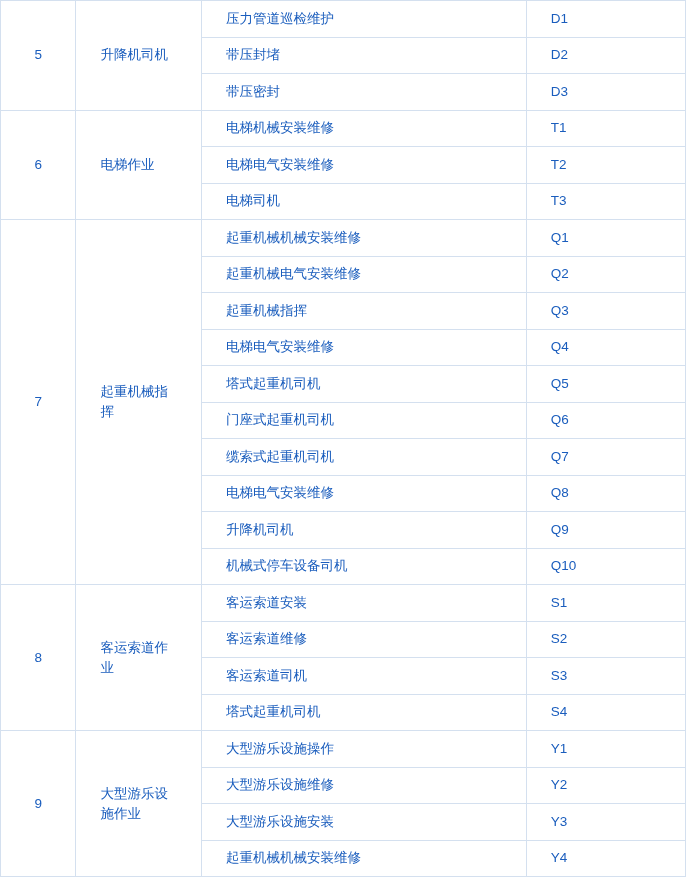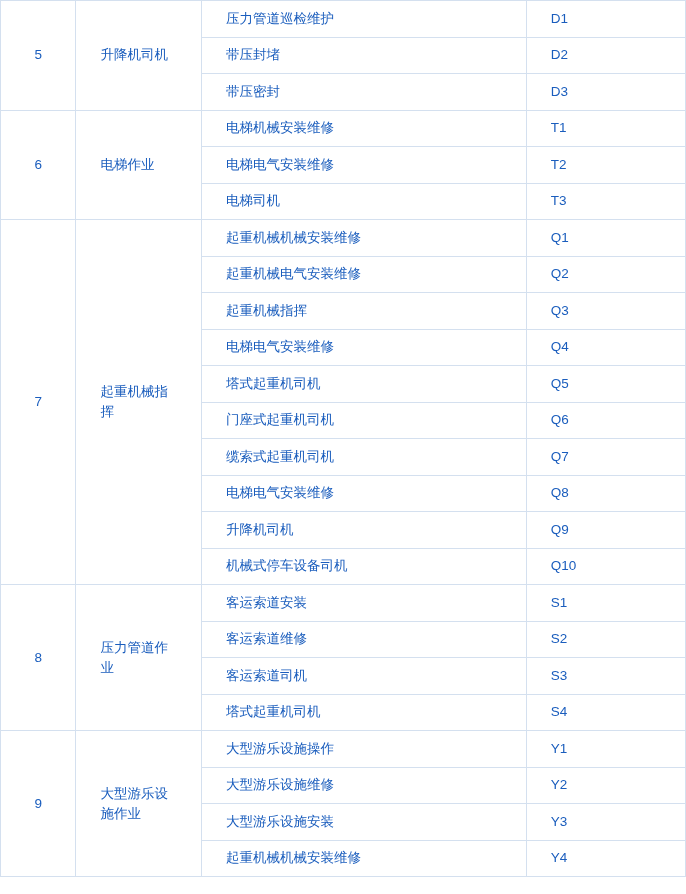--- a/index.html
+++ b/index.html
@@ -134,21 +134,21 @@
       <td class="col-code">Q9</td>
     </tr>
     <tr>
       <td class="col-item">机械式停车设备司机</td>
       <td class="col-code">Q10</td>
     </tr>
 
     <tr>
       <td class="col-no" rowspan="4"><span>8</span></td>
       <td class="col-cat" rowspan="4">
-          <span class="cat-wrap">压力管道作业</span>
+          <span class="cat-wrap">客运索道作业</span>
         </td>
       <td class="col-item">客运索道安装</td>
       <td class="col-code">S1</td>
     </tr>
     <tr>
       <td class="col-item">客运索道维修</td>
       <td class="col-code">S2</td>
     </tr>
     <tr>
       <td class="col-item">客运索道司机</td>

